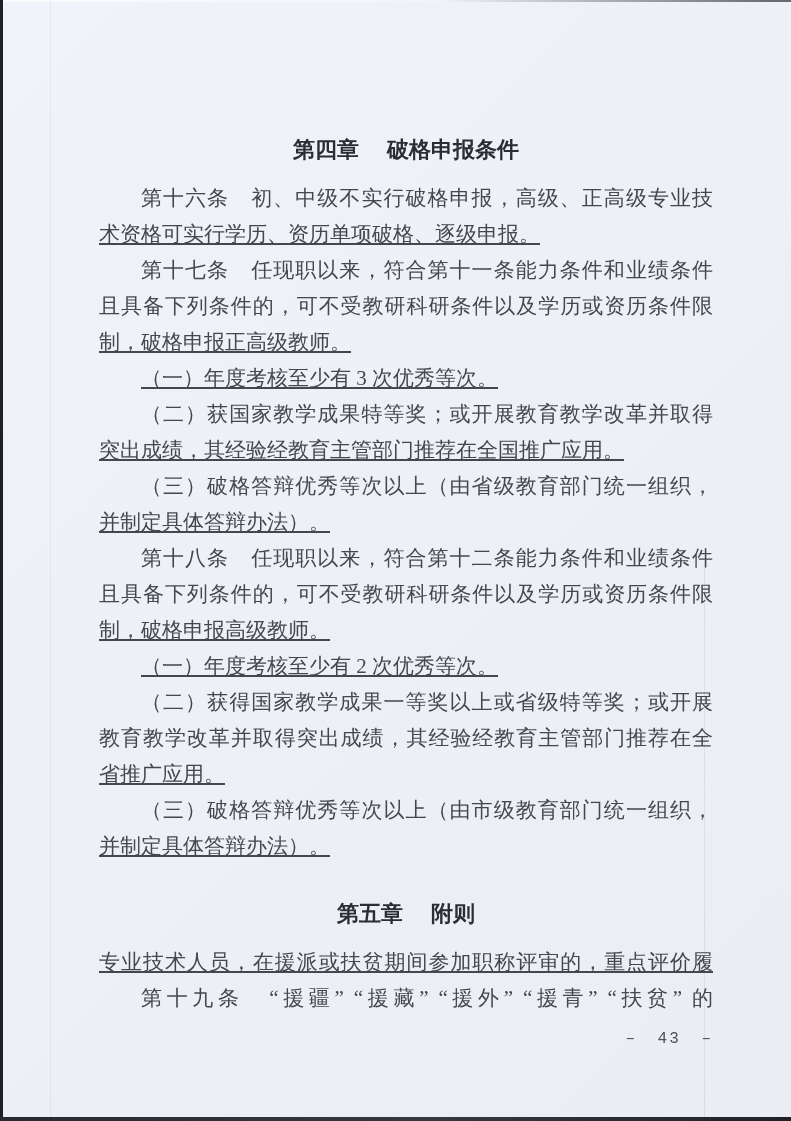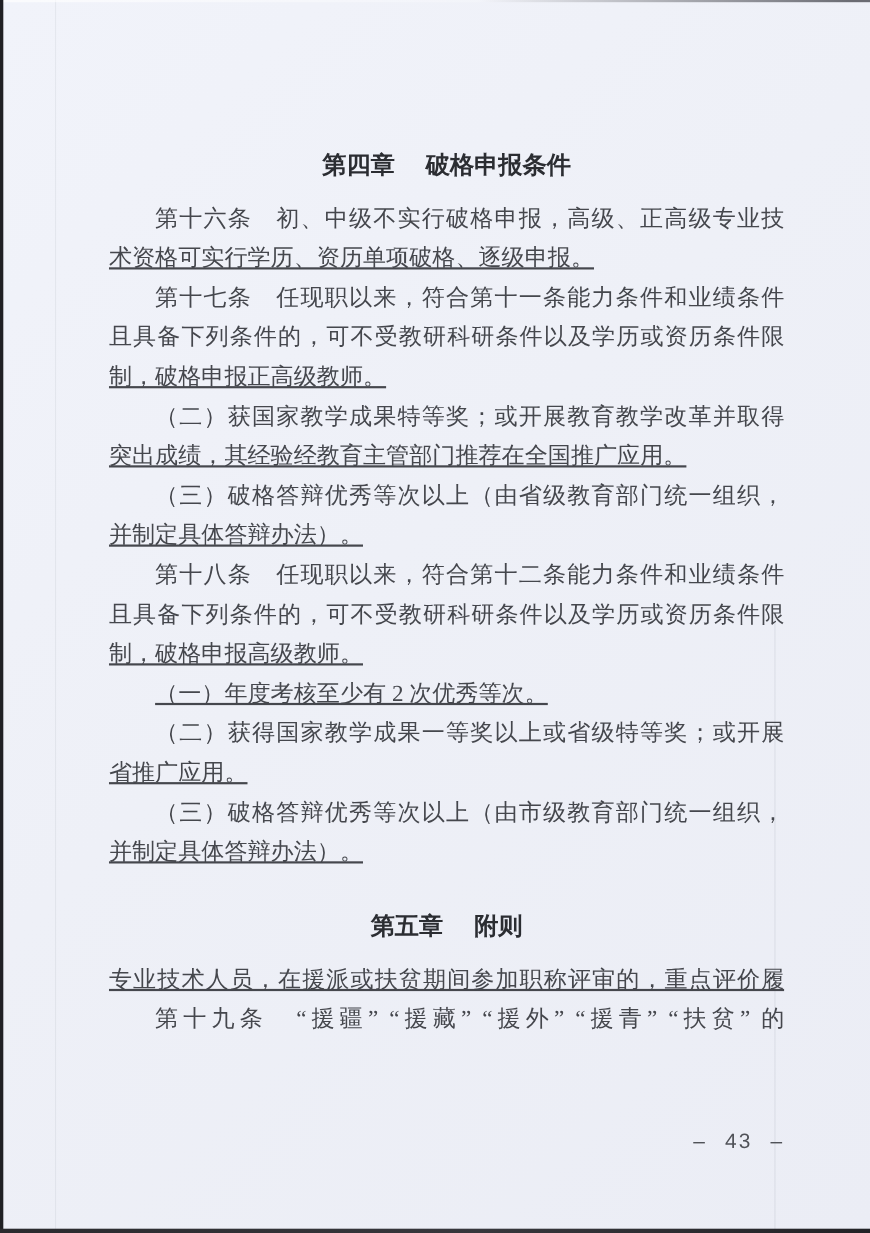--- a/index.html
+++ b/index.html
@@ -69,26 +69,26 @@
     text-align: justify;
     text-align-last: justify;
   }
   .ln.first { text-indent: 2em; }
   .ln.last { text-align-last: left; text-decoration: underline; }
   .para.cont .ln.last { text-align-last: justify; }
   .page-number {
     position: absolute;
     top: 1026px;
     right: 78px;
-    font-size: 19px;
+    font-size: 16px;
     line-height: 26px;
     color: #505258;
     letter-spacing: 2px;
     word-spacing: 9px;
-    font-family: Liberation Sans, sans-serif;
+    font-family: Liberation Mono, monospace;
     text-align: center;
   }
 </style>
 </head>
 <body>
 
 <div class="page">
   <div class="fold-line-a"></div>
   <div class="fold-line-b"></div>
 
@@ -97,37 +97,41 @@
       <div class="para">
         <div class="ln first">第十六条　初、中级不实行破格申报，高级、正高级专业技</div>
         <div class="ln last">术资格可实行学历、资历单项破格、逐级申报。</div>
       </div>
       <div class="para">
         <div class="ln first">第十七条　任现职以来，符合第十一条能力条件和业绩条件</div>
         <div class="ln">且具备下列条件的，可不受教研科研条件以及学历或资历条件限</div>
         <div class="ln last">制，破格申报正高级教师。</div>
       </div>
       <div class="para">
+        <div class="ln first last">（一）年度考核至少有 3 次优秀等次。</div>
+      </div>
+      <div class="para">
         <div class="ln first">（二）获国家教学成果特等奖；或开展教育教学改革并取得</div>
         <div class="ln last">突出成绩，其经验经教育主管部门推荐在全国推广应用。</div>
       </div>
       <div class="para">
         <div class="ln first">（三）破格答辩优秀等次以上（由省级教育部门统一组织，</div>
         <div class="ln last">并制定具体答辩办法）。</div>
       </div>
       <div class="para">
         <div class="ln first">第十八条　任现职以来，符合第十二条能力条件和业绩条件</div>
         <div class="ln">且具备下列条件的，可不受教研科研条件以及学历或资历条件限</div>
         <div class="ln last">制，破格申报高级教师。</div>
       </div>
       <div class="para">
         <div class="ln first last">（一）年度考核至少有 2 次优秀等次。</div>
       </div>
       <div class="para">
         <div class="ln first">（二）获得国家教学成果一等奖以上或省级特等奖；或开展</div>
+        <div class="ln">教育教学改革并取得突出成绩，其经验经教育主管部门推荐在全</div>
         <div class="ln last">省推广应用。</div>
       </div>
       <div class="para">
         <div class="ln first">（三）破格答辩优秀等次以上（由市级教育部门统一组织，</div>
         <div class="ln last">并制定具体答辩办法）。</div>
       </div>
       <div class="chapter-heading gap-before">第五章　 附则</div>
       <div class="para cont">
         <div class="ln last">专业技术人员，在援派或扶贫期间参加职称评审的，重点评价履</div>
         <div class="ln first">第十九条　“援疆” “援藏” “援外” “援青” “扶贫” 的</div>

